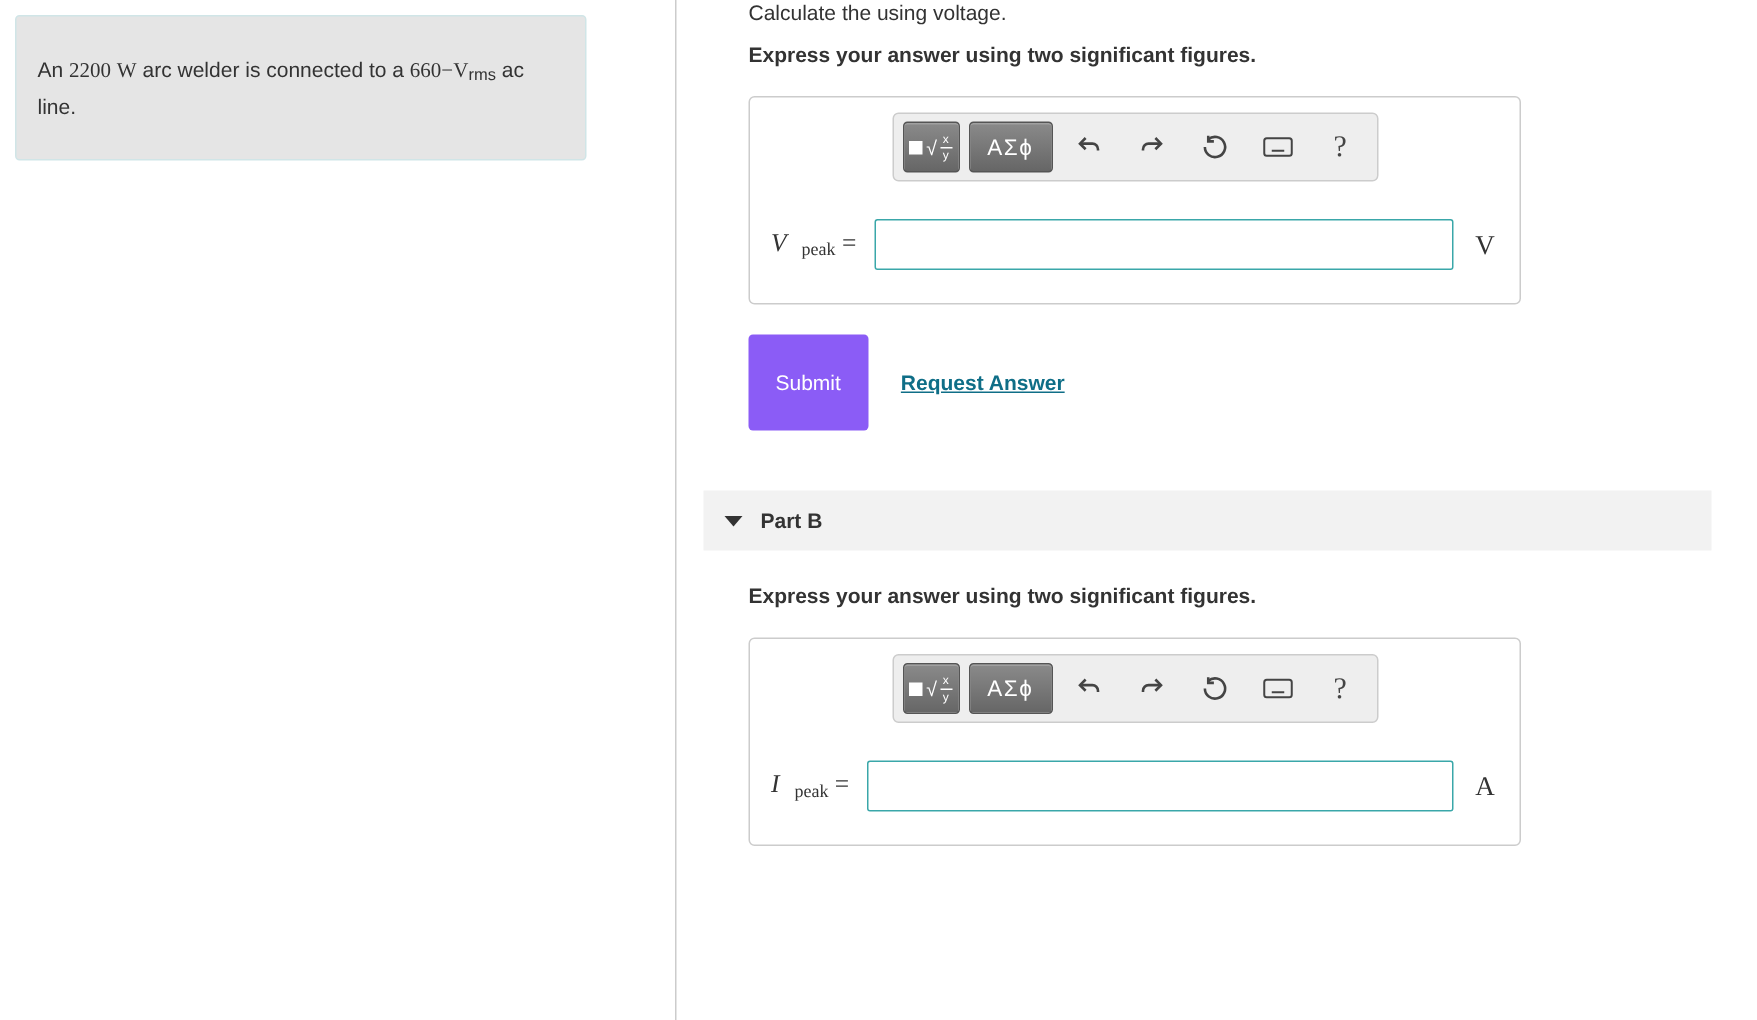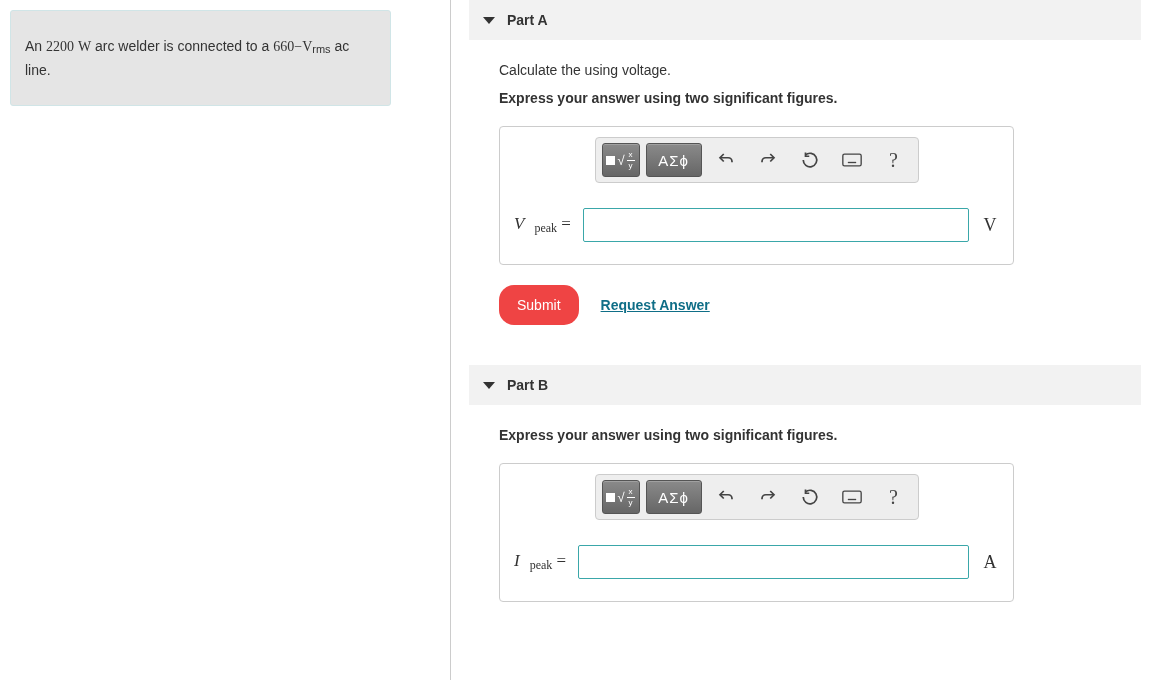--- a/index.html
+++ b/index.html
@@ -154,25 +154,25 @@
     width: 18px;
     text-align: center;
   }
   .actions {
     margin-top: 20px;
     display: flex;
     align-items: center;
     gap: 22px;
   }
   .submit-btn {
-    background: #ef4444;
+    background: #8b5cf6;
     color: #fff;
     border: none;
-    border-radius: 15px;
-    padding: 12px 18px;
+    border-radius: 3px;
+    padding: 24px 18px;
     font-size: 14px;
     cursor: pointer;
   }
   .request-link {
     color: #0f6e87;
     font-weight: bold;
     text-decoration: underline;
     cursor: pointer;
     font-size: 14px;
   }
@@ -201,24 +201,20 @@
     <div class="problem-box">
       <span>An </span><span class="mathnum">2200</span>
       <span class="mbold">W</span><span> arc welder is connected to a </span><span class="mathnum">660</span><span class="mathnum">−</span><span class="mbold">V</span><span class="rmsub">rms</span><span> ac line.</span>
     </div>
   </div>
 
   <div class="divider"></div>
 
   <div class="right-col">
 
-    <div class="part-header">
-      <div class="arrow"></div>
-      <span class="part-title">Part A</span>
-    </div>
 
     <div class="part-body">
       <div class="instruction">Calculate the using voltage.</div>
       <div class="instruction2">Express your answer using two significant figures.</div>
 
       <div class="answer-panel">
         <div class="toolbar-row">
           <div class="toolbar">
             <div class="toolbtn darkbtn">
               <div class="frac-sqrt">

